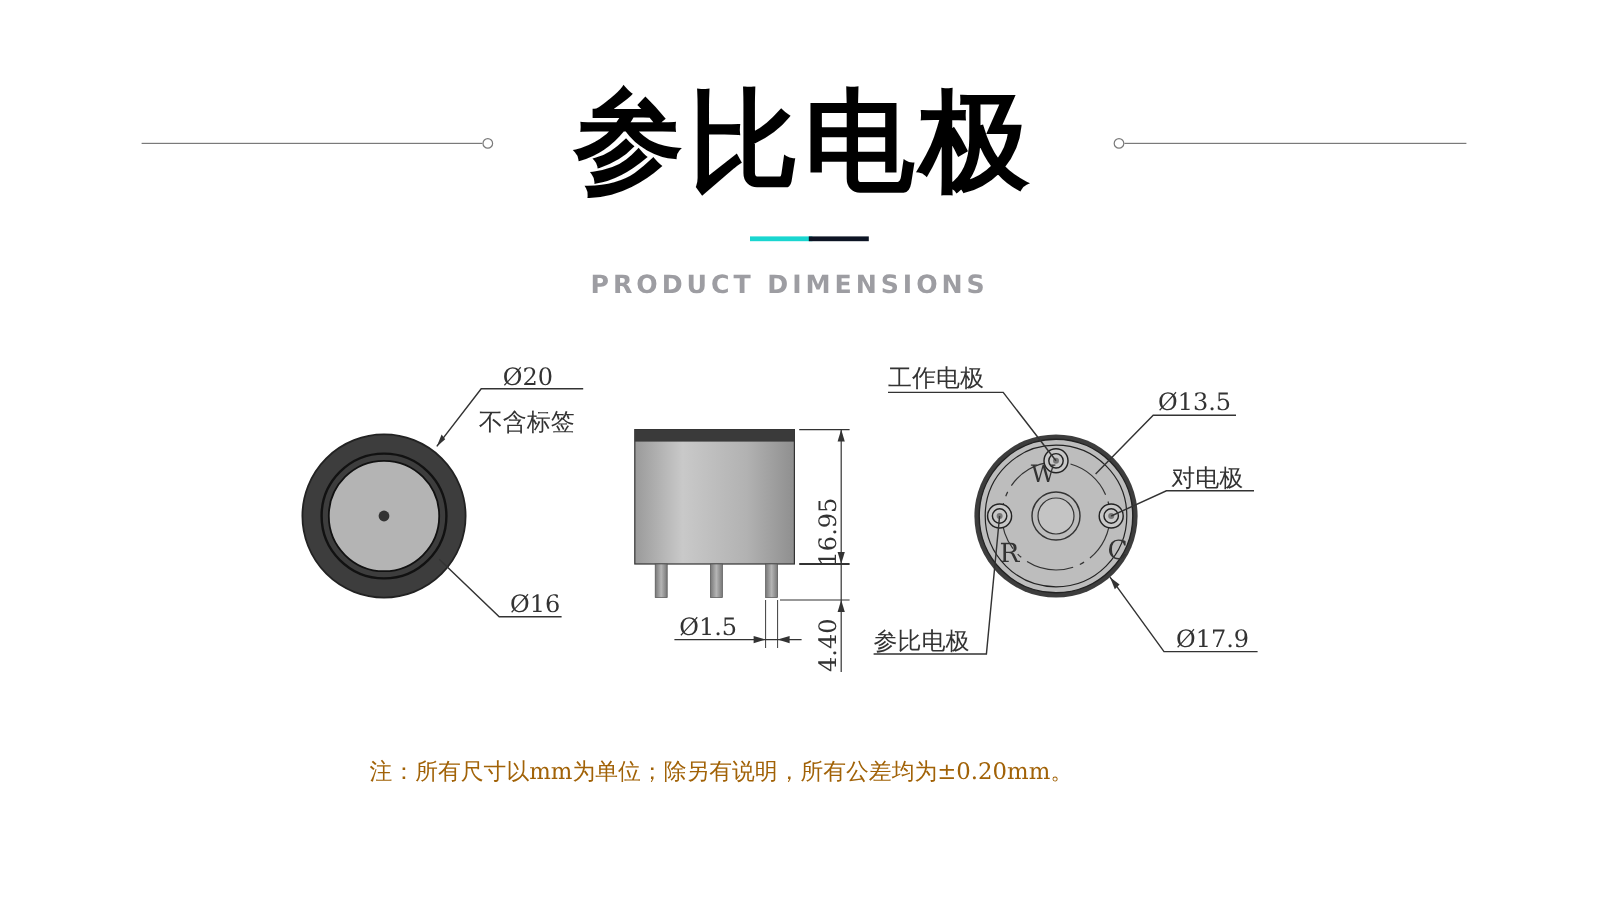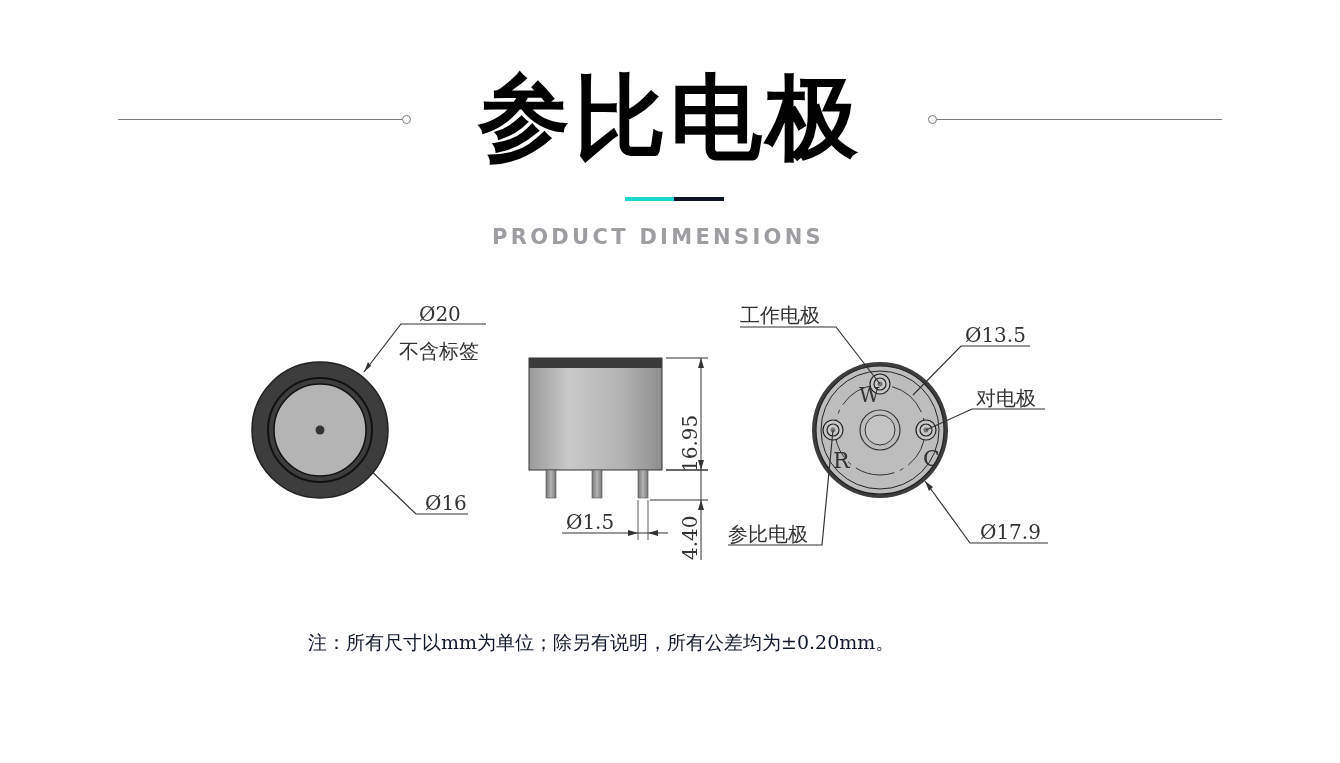--- a/index.html
+++ b/index.html
@@ -5,21 +5,21 @@
   html, body { margin:0; padding:0; background:#ffffff; }
   body { width:1340px; height:763px; position:relative; overflow:hidden; font-family:"DejaVu Sans", sans-serif; }
   .hline { position:absolute; height:1px; background:#7a7a7a; }
   .hdot { position:absolute; width:9px; height:9px; border:1.3px solid #7a7a7a; border-radius:50%; background:#fff; box-sizing:border-box; }
   .title { position:absolute; left:0; width:1340px; top:72px; text-align:center; font-family:"DejaVu Sans", sans-serif; font-weight:bold; font-size:92px; letter-spacing:4px; color:#000; line-height:1; }
   .accent { position:absolute; top:197px; height:4px; }
   .subtitle { position:absolute; left:0; width:1316px; top:225px; text-align:center; font-family:"DejaVu Sans", sans-serif; font-weight:bold; font-size:21px; letter-spacing:3.3px; color:#9d9da2; }
   svg.drawing { position:absolute; left:0; top:0; }
   .dim { font-family:"DejaVu Serif", serif; font-size:20px; fill:#333; }
   .cn { font-family:"DejaVu Serif", serif; font-size:20px; fill:#333; }
-  .note { position:absolute; left:308px; top:630px; font-family:"DejaVu Serif", serif; font-size:19px; color:#0f172a; white-space:nowrap; }
+  .note { position:absolute; left:308px; top:630px; font-family:"DejaVu Serif", serif; font-size:19px; color:#a16207; white-space:nowrap; }
 </style>
 </head>
 <body>
 
 <div class="hline" style="left:118px; top:119px; width:284px;"></div>
 <div class="hdot" style="left:402px; top:115px;"></div>
 <div class="hline" style="left:937px; top:119px; width:285px;"></div>
 <div class="hdot" style="left:928px; top:115px;"></div>
 
 <div class="title">参比电极</div>

